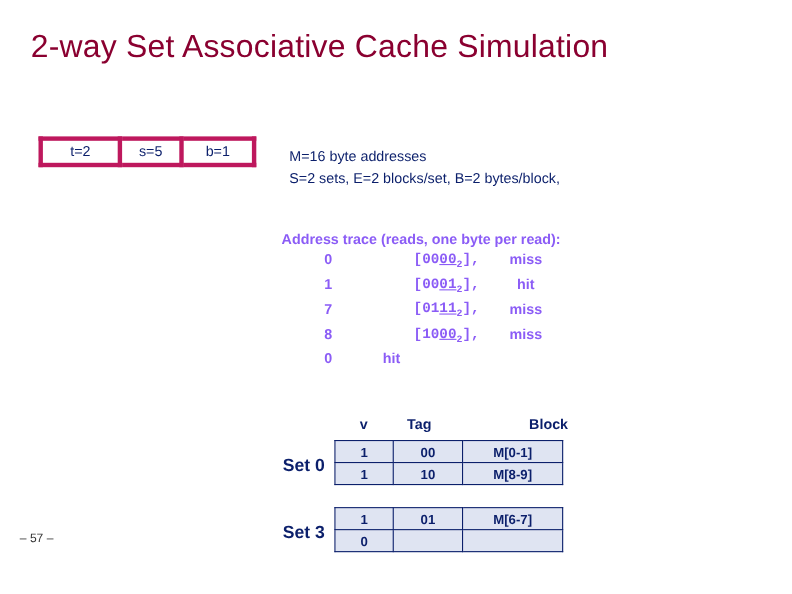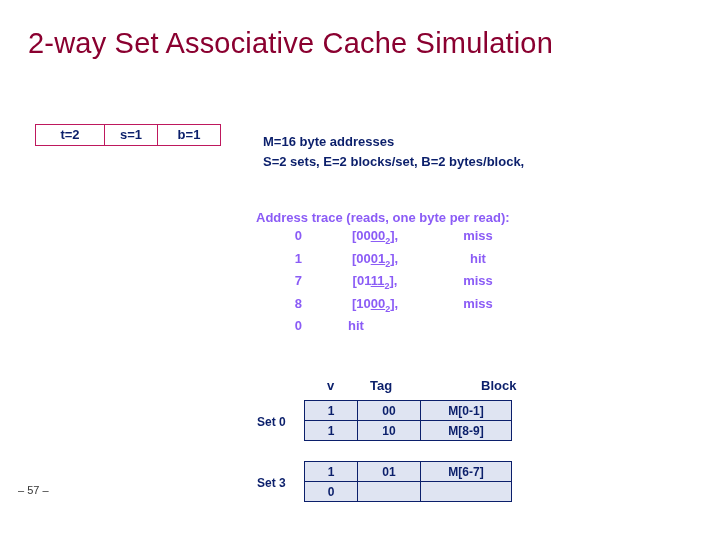--- a/index.html
+++ b/index.html
@@ -35,40 +35,40 @@
   }
 
   
   .addr-table {
     position: absolute;
     left: 35px;
     top: 124px;
     border-collapse: collapse;
   }
   .addr-table td {
-    border: 1px solid #be185d;
+    border: 4px solid #be185d;
     text-align: center;
     font-size: 13px;
     color: #0b1f6b;
-    font-weight: bold;
+    font-weight: normal;
     padding: 2px 0 3px 0;
   }
   .addr-table td.c0 { width: 68px; }
   .addr-table td.c1 { width: 52px; }
   .addr-table td.c2 { width: 62px; }
   .addr-table tr.bits td { font-size: 13px; }
   .addr-table tr.vals td { font-size: 11px; }
 
   
   .mdesc {
     position: absolute;
     left: 263px;
     top: 132px;
     font-size: 13px;
-    font-weight: bold;
+    font-weight: normal;
     color: #0b1f6b;
     line-height: 20px;
   }
 
   
   .trace {
     position: absolute;
     left: 256px;
     top: 210px;
     font-size: 13px;
@@ -81,21 +81,22 @@
     display: flex;
     line-height: 18px;
   }
   .trace-row .addr {
     width: 46px;
     text-align: right;
     padding-right: 12px;
   }
   .trace-row .bits {
     width: 122px;
-    text-align: center;
+    text-align: right;
+    font-family: Liberation Mono, monospace;
   }
   .trace-row .res {
     width: 84px;
     text-align: center;
   }
   .ul { text-decoration: underline; }
   sub { font-size: 9px; }
 
   
   .cache-headers {
@@ -106,21 +107,21 @@
     font-weight: bold;
     color: #0b1f6b;
   }
   .cache-headers span { position: absolute; white-space: nowrap; }
   .h-v    { left: 21px; }
   .h-tag  { left: 64px; }
   .h-blk  { left: 128px; padding-left: 47px; }
 
   .set-label {
     position: absolute;
-    font-size: 12px;
+    font-size: 16px;
     font-weight: bold;
     color: #0b1f6b;
   }
   .set0-label { left: 257px; top: 415px; }
   .set1-label { left: 257px; top: 476px; }
 
   .cache-table {
     position: absolute;
     border-collapse: collapse;
   }
@@ -154,21 +155,21 @@
 <body>
 
 <div class="slide">
 
   <div class="title">2-way Set Associative Cache Simulation</div>
 
   <table class="addr-table">
     <tbody>
         <tr class="bits">
       <td class="c0">t=2</td>
-      <td class="c1">s=1</td>
+      <td class="c1">s=5</td>
       <td class="c2">b=1</td>
     </tr>
   </tbody>
     </table>
 
   <div class="mdesc">
     <div>M=16 byte addresses</div>
     <div>S=2 sets, E=2 blocks/set, B=2 bytes/block,</div>
   </div>
 

